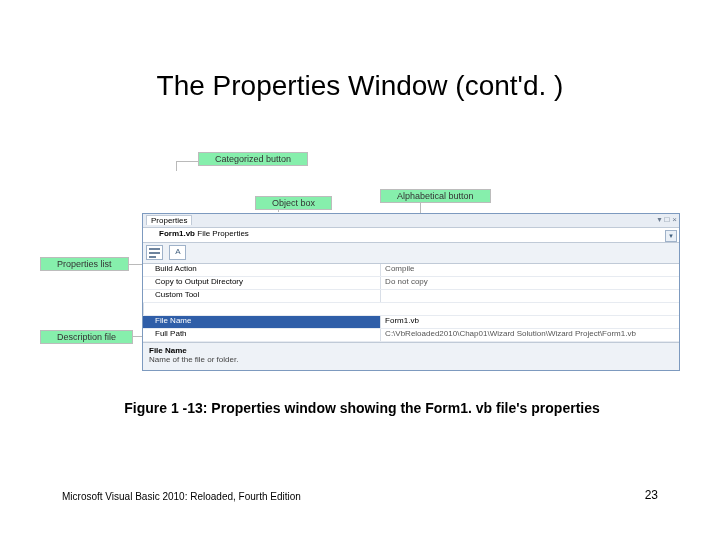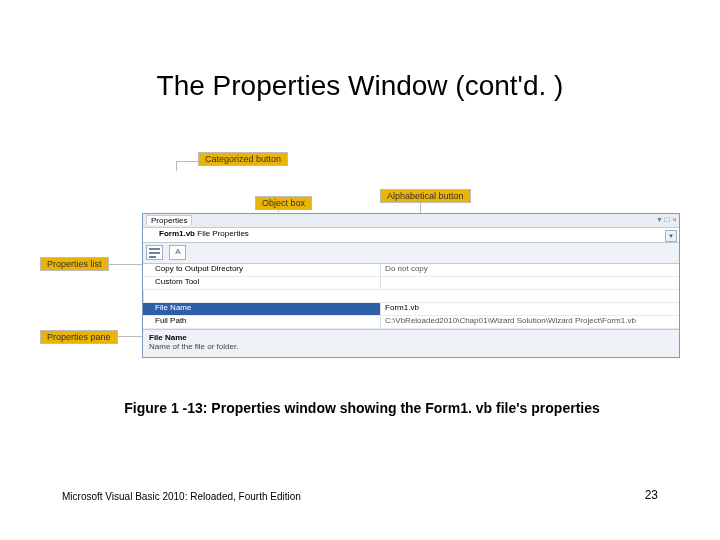--- a/index.html
+++ b/index.html
@@ -1,19 +1,19 @@
 <!DOCTYPE html>
 <html><head>
 <meta charset="utf-8">
 <style>
   html,body{margin:0;padding:0;width:720px;height:540px;background:#fff;font-family:Arial,Helvetica,sans-serif;color:#000;}
   .slide{position:relative;width:720px;height:540px;overflow:hidden;}
   .title{position:absolute;top:70px;left:0;right:0;text-align:center;font-size:28px;}
   .figure{position:absolute;top:160px;left:60px;right:40px;height:210px;}
-  .callout{position:absolute;border:1px solid #bcbcbc;background:#eab308;padding:1px 6px;font-size:9px;color:#333;white-space:nowrap;}
+  .callout{position:absolute;border:1px solid #bcbcbc;background:#86efac;padding:1px 16px;font-size:9px;color:#333;white-space:nowrap;}
   .connector{position:absolute;background:#bababa;}
   
   .propwin{position:absolute;top:16px;left:82px;right:0;border:1px solid #7d9abf;background:#eef2f7;margin-top:37px;}
   .propwin .tabbar{height:13px;background:#e8edf4;border-bottom:1px solid #c0cad7;position:relative;}
   .propwin .tabbar .tab{position:absolute;left:3px;top:1px;font-size:8px;padding:0 4px;background:#fff;border:1px solid #c0cad7;border-bottom:none;}
   .propwin .tabbar .close{position:absolute;right:2px;top:1px;display:flex;gap:3px;font-size:8px;color:#6b7b90;}
   .propwin .objrow{height:14px;background:#fff;border-bottom:1px solid #c0cad7;position:relative;}
   .propwin .objrow .objtext{position:absolute;left:16px;top:1px;font-size:8px;}
   .propwin .objrow .dd{position:absolute;right:2px;top:2px;width:10px;height:10px;border:1px solid #9fb2c9;background:#eaf0f7;font-size:7px;text-align:center;line-height:9px;color:#42607f;}
   .propwin .btnrow{height:16px;padding:2px 3px;border-bottom:1px solid #c0cad7;background:#eef2f7;position:relative;}
@@ -49,40 +49,44 @@
     <div class="connector" style="top:38px;left:360px;width:1px;height:16px;"></div>
     <div class="connector" style="top:104px;left:42px;width:40px;height:1px;"></div>
     <div class="connector" style="top:104px;left:280px;width:1px;height:10px;"></div>
     <div class="connector" style="top:176px;left:54px;width:28px;height:1px;"></div>
 
     <div class="callout" style="top:-8px;left:138px;">Categorized button</div>
     <div class="callout" style="top:36px;left:195px;">Object box</div>
     <div class="callout" style="top:29px;left:320px;">Alphabetical button</div>
     <div class="callout" style="top:97px;left:-20px;">Properties list</div>
     <div class="callout" style="top:97px;left:252px;">Settings box</div>
-    <div class="callout" style="top:170px;left:-20px;">Properties pane</div>
+    <div class="callout" style="top:170px;left:-20px;">Description file</div>
 
     <div class="propwin">
       <div class="tabbar">
         <div class="tab">Properties</div>
         <div class="close">
             <span>▾</span>
             <span>□</span>
             <span>×</span>
           </div>
       </div>
       <div class="objrow">
         <div class="objtext"><b>Form1.vb</b> <span>File Properties</span></div>
         <div class="dd">▾</div>
       </div>
       <div class="btnrow">
         <span class="btn cat"><span class="c3"></span></span>
         <span class="btn alpha">A</span>
       </div>
       <div class="grid">
+        <div class="row">
+            <div class="k">Build Action</div>
+            <div class="v">Compile</div>
+          </div>
         <div class="row">
             <div class="k">Copy to Output Directory</div>
             <div class="v">Do not copy</div>
           </div>
         <div class="row">
             <div class="k">Custom Tool</div>
             <div class="v"></div>
           </div>
         <div class="row">
             <div class="v"></div>

